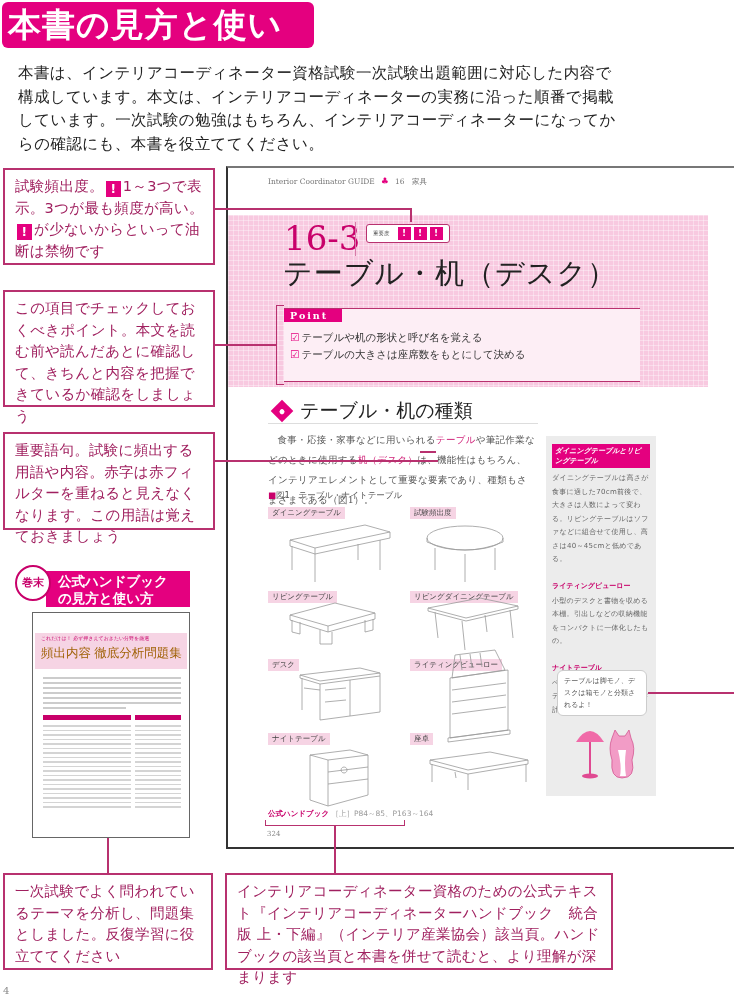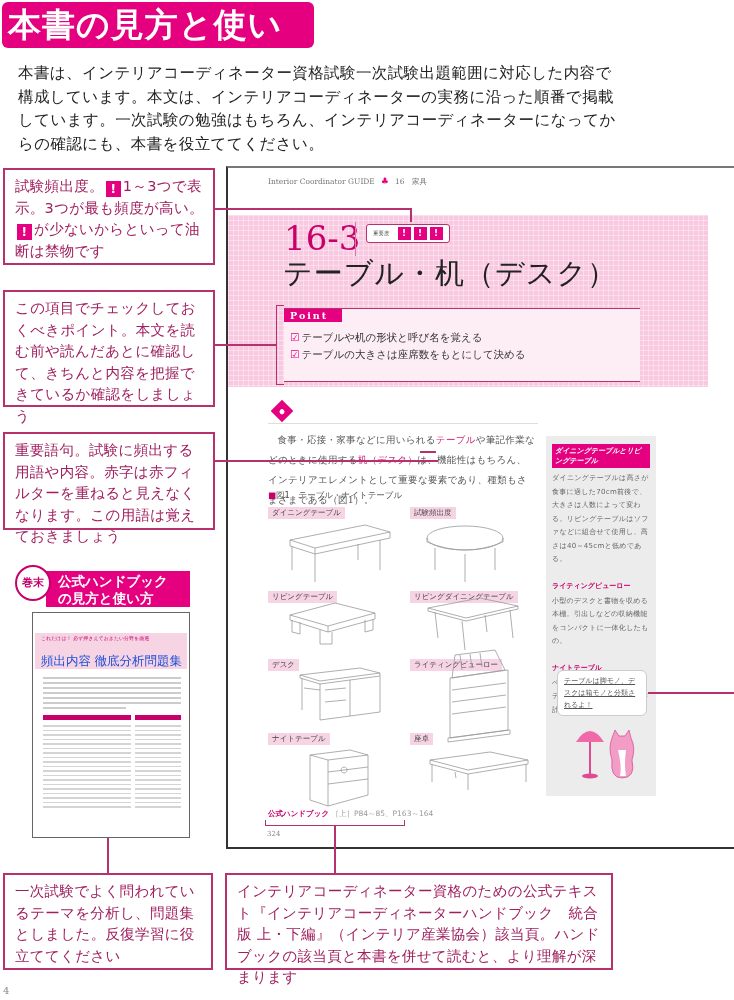--- a/index.html
+++ b/index.html
@@ -117,37 +117,37 @@
   .page-num-inner { position: absolute; left: 267px; top: 830px; font-size: 7px; color: #888; font-family: "DejaVu Serif", serif; }
 
   .side-col {
     position: absolute; left: 546px; top: 436px; width: 110px; height: 360px; background: #ececec;
   }
   .side-col .h { margin: 8px 6px 0; font-size: 7px; font-weight: bold; color: #c8006a; }
   .side-col .h.tag { background: #e4007f; color: #fff; padding: 2px 3px; font-style: italic; }
   .side-col .t { margin: 4px 6px 0; font-size: 7px; line-height: 13.5px; color: #666; letter-spacing: 0.3px; }
   .bubble {
     position: absolute; left: 557px; top: 670px; width: 90px; height: 46px; background: #fff;
-    border: 1px solid #ccc; border-radius: 6px; font-size: 7px; line-height: 12px; color: #555; padding: 4px 6px; text-decoration: underline;
+    border: 1px solid #ccc; border-radius: 6px; font-size: 7px; line-height: 12px; color: #555; padding: 4px 6px;
   }
   .back-circle {
     position: absolute; left: 15px; top: 565px; width: 36px; height: 36px; border-radius: 50%;
     border: 2px solid #c8006a; background: #fff; color: #c8006a; font-size: 11px; font-weight: bold;
     text-align: center; line-height: 32px; z-index: 2;
   }
   .back-title {
     position: absolute; left: 46px; top: 571px; width: 144px; height: 36px; background: #e4007f;
     color: #fff; font-size: 13.5px; font-weight: bold; line-height: 17px; padding: 2px 0 0 12px;
   }
   .mini-page {
     position: absolute; left: 32px; top: 612px; width: 158px; height: 226px; border: 1.5px solid #666; background: #fff;
   }
   .mini-band { position: absolute; left: 2px; top: 20px; width: 152px; height: 36px; background: #f6d4e4; }
   .mini-sub { position: absolute; left: 8px; top: 22px; font-size: 5px; color: #c8006a; }
-  .mini-title { position: absolute; left: 8px; top: 32px; font-family: Liberation Sans, sans-serif; font-size: 12.5px; color: #1d4ed8; margin-top: 8px; }
+  .mini-title { position: absolute; left: 8px; top: 32px; font-family: Liberation Serif, serif; font-size: 12.5px; color: #a16207; }
   .mini-lines { position: absolute; left: 10px; top: 64px; width: 138px; }
   .mini-lines div { height: 2px; background: #ccc; margin-bottom: 3px; }
   .mini-bar { position: absolute; height: 5px; background: #c8006a; top: 102px; }
   .mini-col { position: absolute; top: 112px; }
   .mini-col div { height: 1.5px; background: #d4d4d4; margin-bottom: 3px; }
 
   .corner-num { position: absolute; left: 3px; top: 985px; font-family: "DejaVu Serif", serif; font-size: 10px; color: #888; }
 </style>
 </head>
 <body>
@@ -173,20 +173,21 @@
 <div class="point-box">
   <div class="point-tag">Point</div>
   <ul class="point-list">
     <li><span class="chk">☑</span><span>テーブルや机の形状と呼び名を覚える</span></li>
     <li><span class="chk">☑</span><span>テーブルの大きさは座席数をもとにして決める</span></li>
   </ul>
 </div>
 
 <div class="sub-head">
   <span class="dia"></span>
+  <span class="txt">テーブル・机の種類</span>
 </div>
 <p class="body-text"><span>食事・応接・家事などに用いられる</span><span class="kw">テーブル</span><span>や筆記作業などのときに使用する</span><span class="kw">机（デスク）</span><span>は、機能性はもちろん、インテリアエレメントとして重要な要素であり、種類もさまざまである（図1）。</span></p>
 <div class="fig-cap"><span class="sq">■</span><span>図1　テーブル・ナイトテーブル</span></div>
 
 <span class="fig-label" style="left:268px;top:507px">ダイニングテーブル</span>
 <span class="fig-label" style="left:410px;top:507px">試験頻出度</span>
 <span class="fig-label" style="left:268px;top:591px">リビングテーブル</span>
 <span class="fig-label" style="left:410px;top:591px">リビングダイニングテーブル</span>
 <span class="fig-label" style="left:268px;top:659px">デスク</span>
 <span class="fig-label" style="left:410px;top:659px">ライティングビューロー</span>

